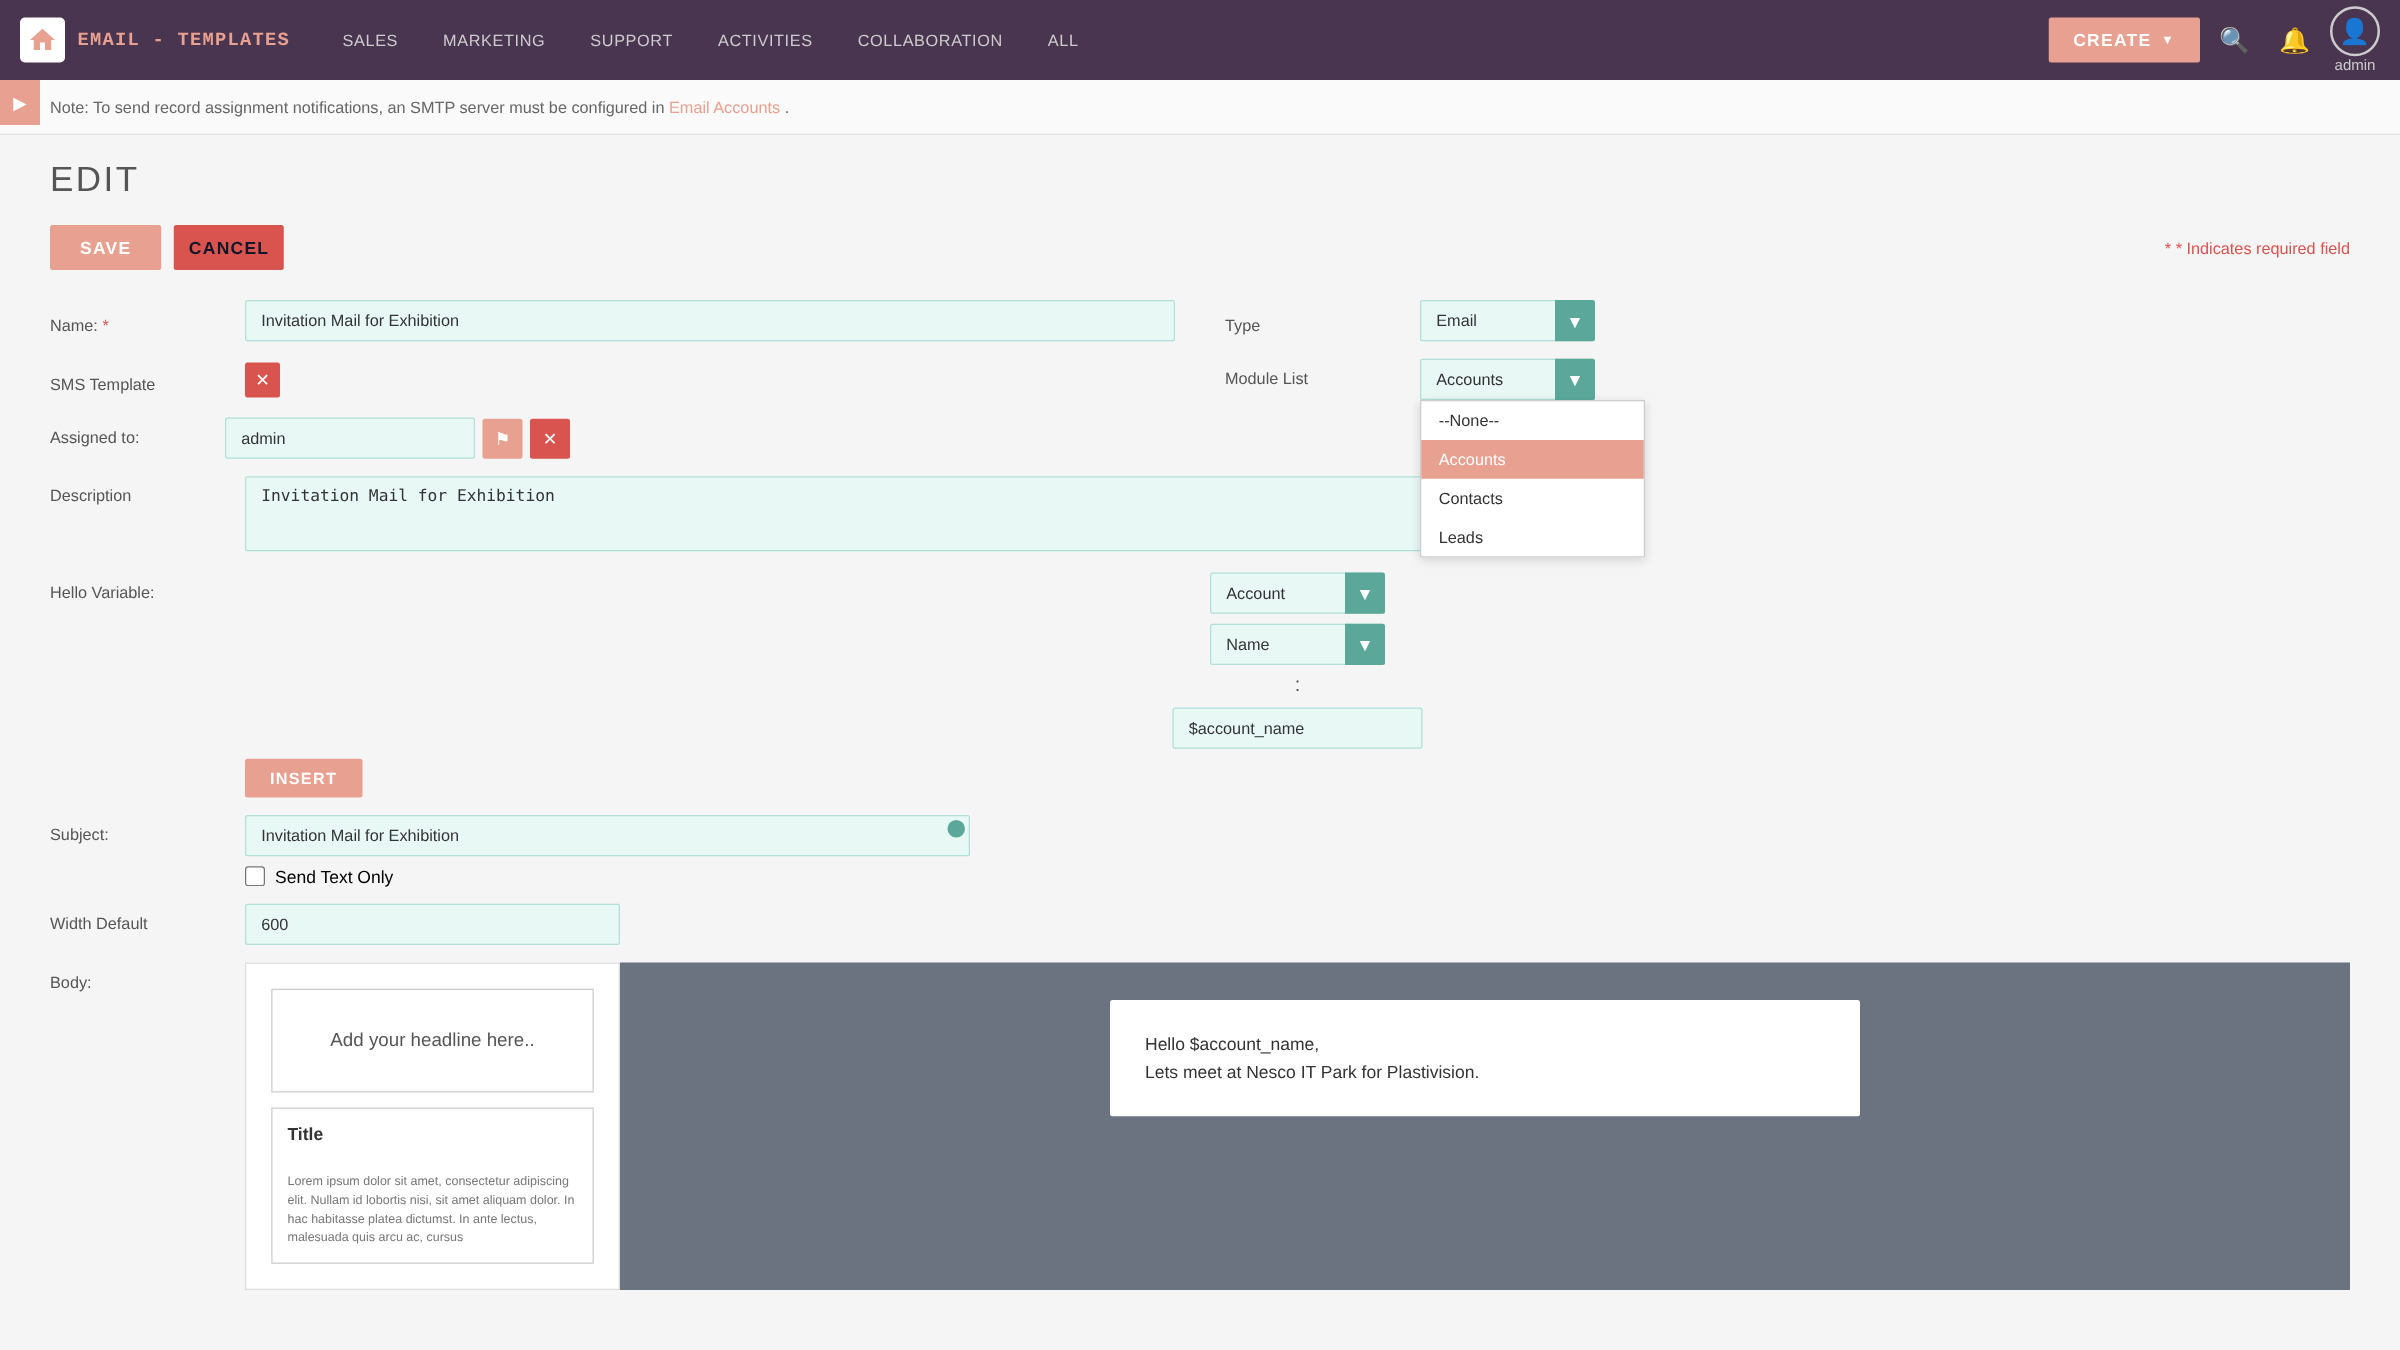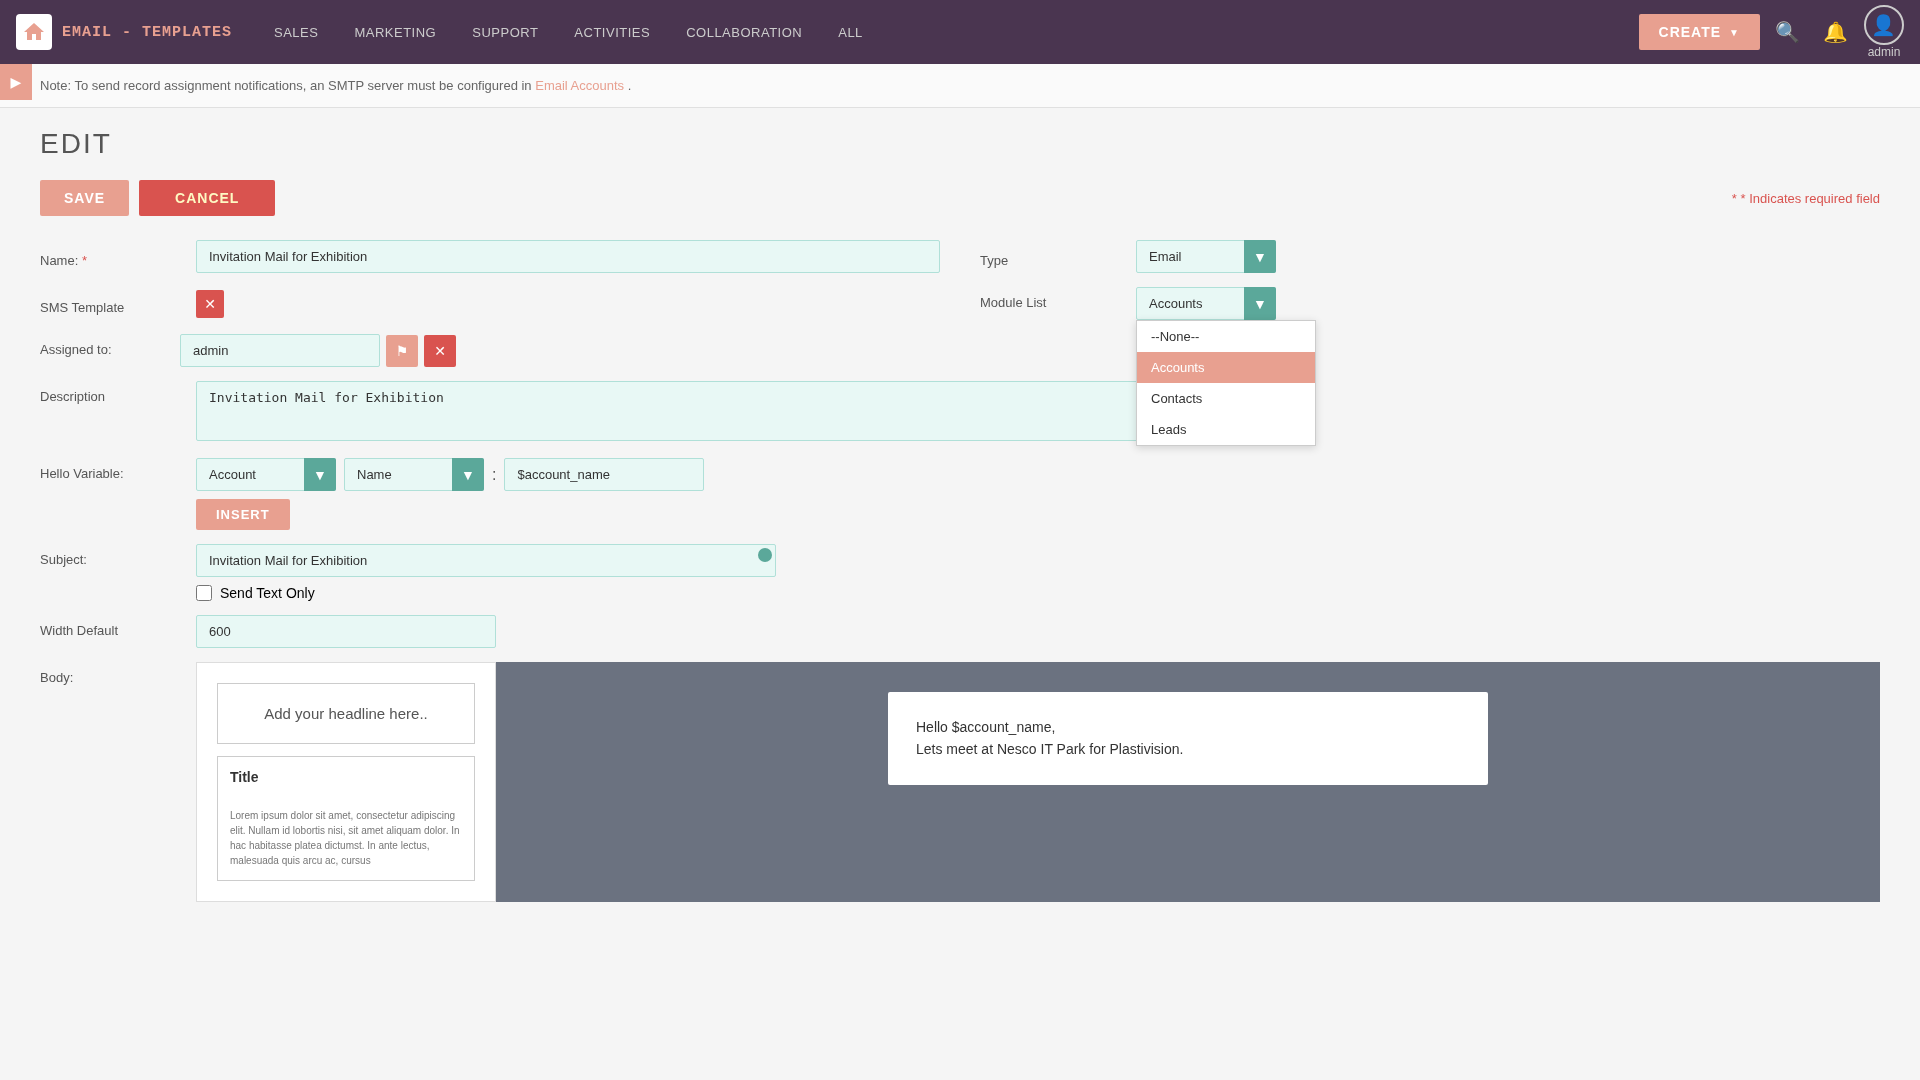--- a/index.html
+++ b/index.html
@@ -148,23 +148,23 @@
       border: none;
       padding: 10px 24px;
       font-size: 14px;
       font-weight: bold;
       letter-spacing: 1px;
       cursor: pointer;
       border-radius: 2px;
     }
     .btn-cancel {
       background: #d9534f;
-      color: #fef9c3;
-      border: none;
-      padding: 10px 36px;
+      color: #0f172a;
+      border: none;
+      padding: 10px 12px;
       font-size: 14px;
       font-weight: bold;
       letter-spacing: 1px;
       cursor: pointer;
       border-radius: 2px;
     }
     .required-note {
       margin-left: auto;
       color: #d9534f;
       font-size: 13px;
@@ -275,20 +275,21 @@
       resize: vertical;
       min-height: 60px;
       outline: none;
     }
 
     
     .insert-var-group {
       display: flex;
       align-items: center;
       gap: 8px;
+      flex-direction: column;
     }
     .var-result {
       border: 1px solid #b0e0d8;
       background: #e8f8f5;
       padding: 8px 12px;
       font-size: 13px;
       color: #333;
       border-radius: 2px;
       min-width: 200px;
     }
@@ -348,21 +349,21 @@
       width: 300px;
     }
     .body-left {
       background: white;
       border: 1px solid #ddd;
       flex: 0 0 300px;
       padding: 20px;
     }
     .headline-box {
       border: 1px solid #ccc;
-      padding: 21px;
+      padding: 32px;
       text-align: center;
       font-size: 15px;
       color: #555;
       margin-bottom: 12px;
       background: white;
     }
     .lorem-box {
       border: 1px solid #ccc;
       padding: 12px;
       background: white;

